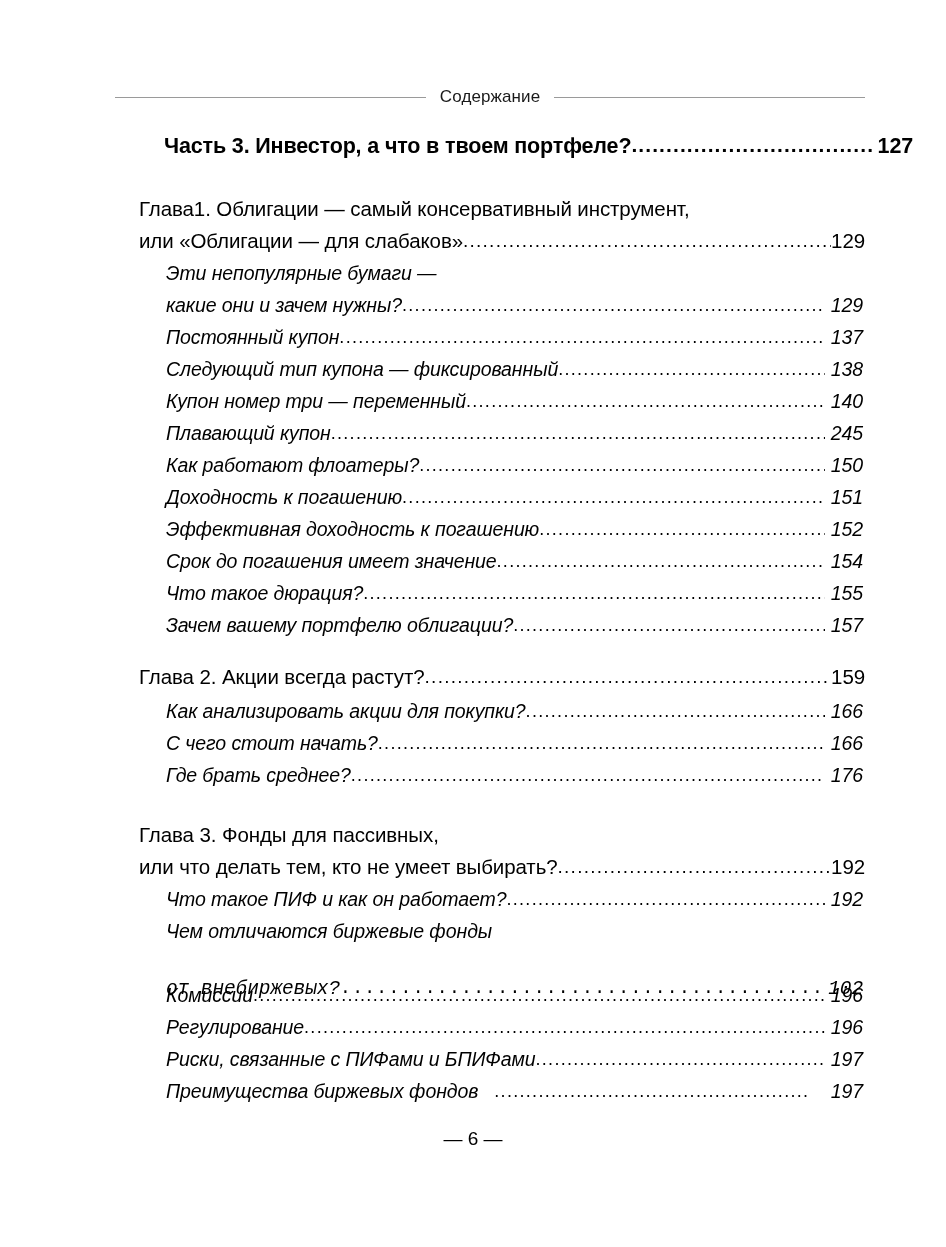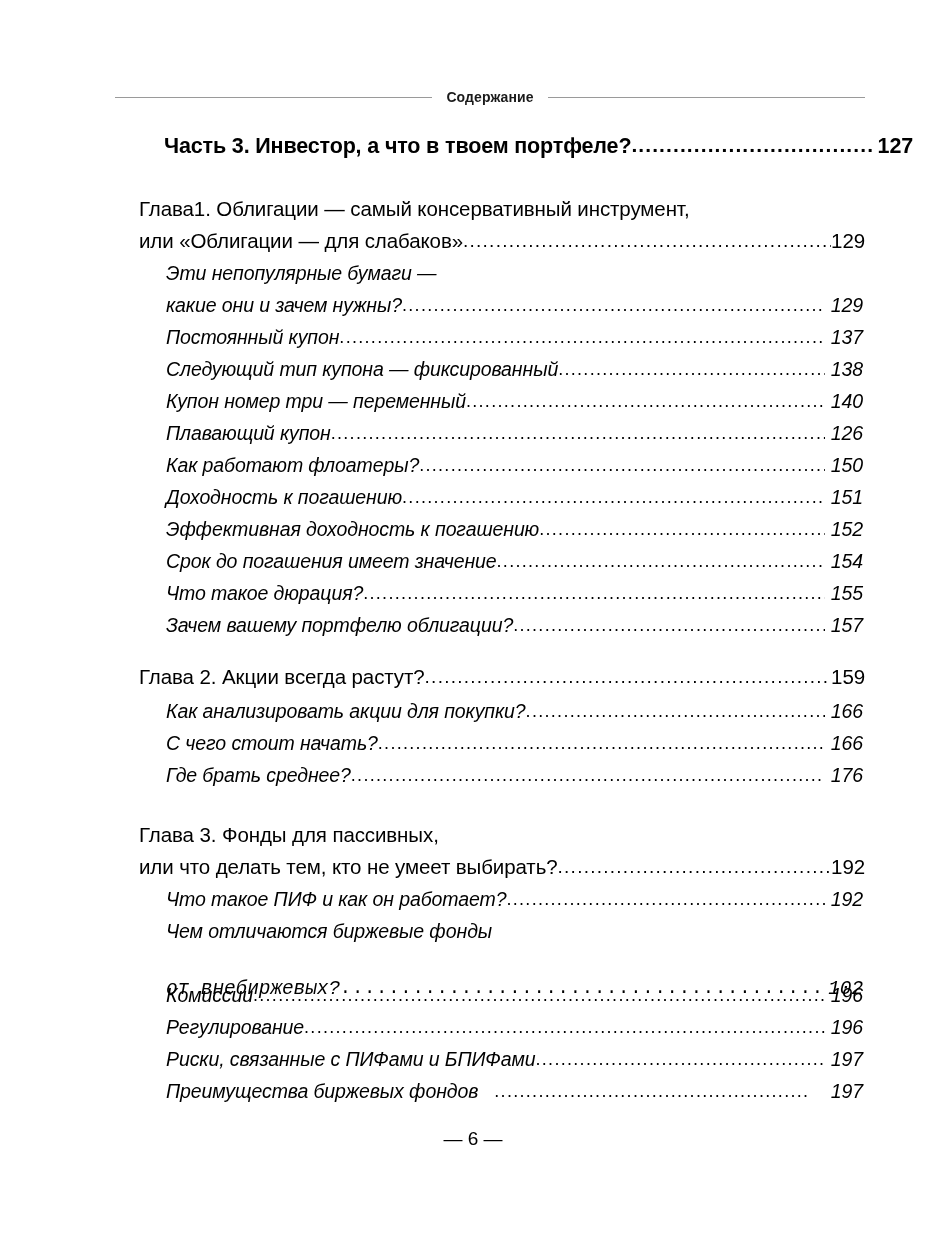--- a/index.html
+++ b/index.html
@@ -34,25 +34,24 @@
     align-items: center;
     gap: 14px;
   }
   .header .rule {
     flex: 1 1 auto;
     height: 1px;
     background: #9a9a9a;
   }
   .header .header-title {
     flex: 0 0 auto;
-    font-size: 14px;
+    font-size: 17px;
     letter-spacing: .1px;
     color: #1a1a1a;
     white-space: nowrap;
-    font-weight: bold;
   }
 
   
   .toc-row {
     position: absolute;
     display: flex;
     align-items: baseline;
     width: auto;
     white-space: nowrap;
   }
@@ -189,21 +188,21 @@
         <span class="page-num">138</span>
       </div>
       <div class="toc-row sub" style="top: 390px;">
         <span class="label">Купон номер три — переменный</span>
         <span class="leader">...........................................................................................................................................................................................................................</span>
         <span class="page-num">140</span>
       </div>
       <div class="toc-row sub" style="top: 422px;">
         <span class="label">Плавающий купон</span>
         <span class="leader">...........................................................................................................................................................................................................................</span>
-        <span class="page-num">126</span>
+        <span class="page-num">245</span>
       </div>
       <div class="toc-row sub" style="top: 454px;">
         <span class="label">Как работают флоатеры?</span>
         <span class="leader">...........................................................................................................................................................................................................................</span>
         <span class="page-num">150</span>
       </div>
       <div class="toc-row sub" style="top: 486px;">
         <span class="label">Доходность к погашению</span>
         <span class="leader">...........................................................................................................................................................................................................................</span>
         <span class="page-num">151</span>

